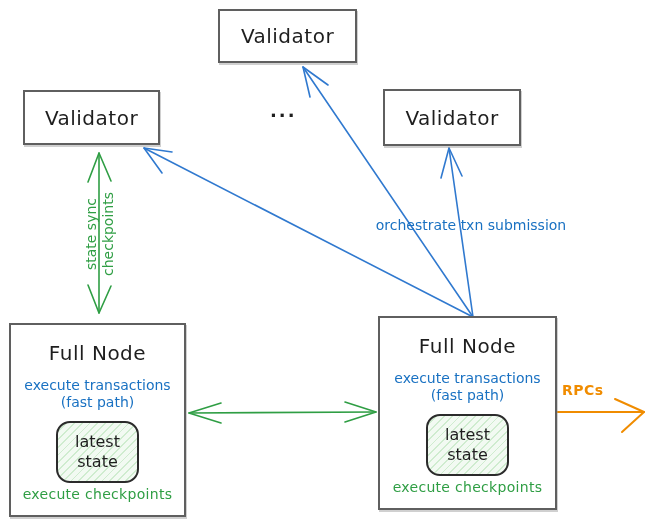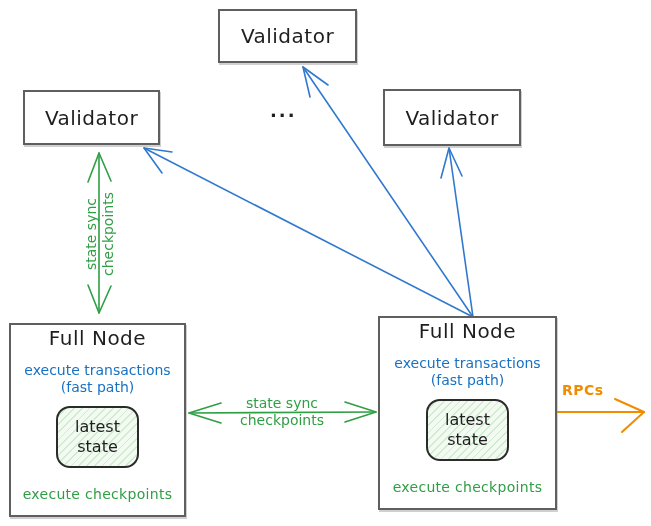--- a/index.html
+++ b/index.html
@@ -14,21 +14,21 @@
   .orange-stroke{stroke:#f08c00;stroke-width:2;}
 
   .box{
     position:absolute;background:#ffffff;border:2px solid #5f5f5f;
     box-shadow:1px 2px 0 rgba(150,150,150,.45);
     display:flex;align-items:center;justify-content:center;box-sizing:border-box;
   }
   .validator{font-size:20px;letter-spacing:.5px;}
   .fullnode{
     flex-direction:column;justify-content:flex-start;align-items:center;
-    text-align:center;padding-top:1px;
+    text-align:center;padding-top:16px;
   }
   .fn-title{font-size:20px;letter-spacing:.5px;line-height:24px;}
   .fn-fast{color:#1971c2;font-size:14px;line-height:17px;white-space:pre-line;margin-top:12px;}
   .state-box{
     width:79px;height:58px;margin-top:10px;
     border:2px solid #2b2b2b;border-radius:14px;
     background:repeating-linear-gradient(135deg,#cfeccf 0 1.3px,#f2faf2 1.3px 5.5px);
     display:flex;align-items:center;justify-content:center;
     font-size:16px;line-height:20px;white-space:pre-line;color:#1e1e1e;
   }
@@ -113,17 +113,16 @@
 (fast path)</div>
     <div class="state-box">
       <span>latest
 state</span>
     </div>
     <div class="fn-footer">execute checkpoints</div>
   </div>
 
   <div class="lbl lbl-vsync">state sync
 checkpoints</div>
-  <div class="lbl lbl-hsync">state sync
-checkpoints</div>
+  <div class="lbl lbl-orchestrate">orchestrate txn submission</div>
   <div class="lbl lbl-rpcs">RPCs</div>
 
 </div>
 
 </body></html>

